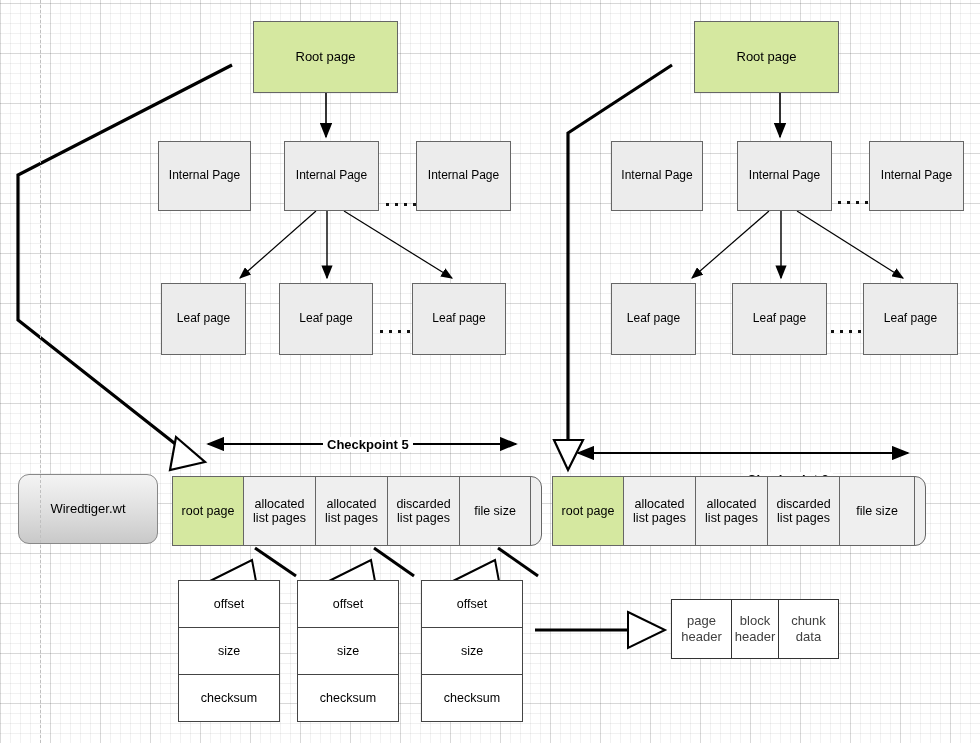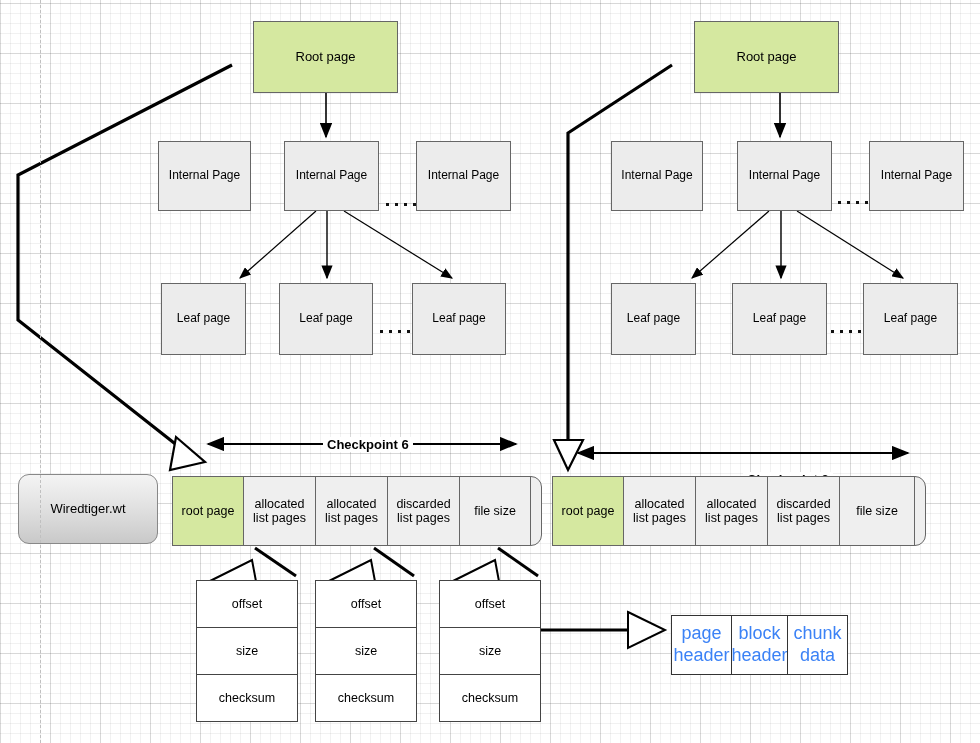--- a/index.html
+++ b/index.html
@@ -71,21 +71,20 @@
     font-size: 12.5px;
     line-height: 1.15;
     color: #000;
     border: 1px solid #666666;
     background: #efefef;
   }
   .cp-cell.green { background: #d5e8a0; }
   .stack {
     position: absolute;
     box-sizing: border-box;
-    margin-left: 18px;
   }
   .stack-cell {
     box-sizing: border-box;
     border: 1px solid #444444;
     background: #ffffff;
     display: flex;
     align-items: center;
     justify-content: center;
     font-size: 12.5px;
     color: #000;
@@ -96,24 +95,23 @@
     box-sizing: border-box;
   }
   .hstack .hcell {
     box-sizing: border-box;
     border: 1px solid #333333;
     background: #ffffff;
     display: flex;
     align-items: center;
     justify-content: center;
     text-align: center;
-    font-size: 18px;
+    font-size: 13px;
     line-height: 1.2;
-    color: #3b82f6;
-    margin-top: 16px;
+    color: #404040;
   }
   .bold-label {
     position: absolute;
     font-size: 12.5px;
     font-weight: bold;
     color: #000;
     text-align: center;
     line-height: 1.25;
   }
   .cp-title {
@@ -249,21 +247,21 @@
   <div class="node tree-box" style="left:863px; top:283px; width:95px; height:72px;">Leaf page</div>
   <div class="ellipsis-dots" style="left:831px; top:330px;">
     <i></i>
       <i></i>
       <i></i>
       <i></i>
   </div>
 
   <div class="node wt-box" style="left:18px; top:474px; width:140px; height:70px;">Wiredtiger.wt</div>
 
-  <div class="cp-title" style="left:323px; top:437px;">Checkpoint 6</div>
+  <div class="cp-title" style="left:323px; top:437px;">Checkpoint 5</div>
 
   <div class="cp-shell" style="left:172px; top:476px; width:370px; height:70px;"></div>
   <div class="cp-cell green" style="left:172px; top:476px; width:72px; height:70px;">root page</div>
   <div class="cp-cell" style="left:243px; top:476px; width:73px; height:70px;">
     <span style="white-space:pre-line;">allocated
 list pages</span>
   </div>
   <div class="cp-cell" style="left:315px; top:476px; width:73px; height:70px;">
     <span style="white-space:pre-line;">allocated
 list pages</span>
@@ -311,21 +309,21 @@
   <div class="stack" style="left:421px; top:580px; width:102px; height:143px;">
     <div class="stack-cell" style="width:102px; height:48px;">offset</div>
     <div class="stack-cell" style="width:102px; height:48px; margin-top:-1px;">size</div>
     <div class="stack-cell" style="width:102px; height:48px; margin-top:-1px;">checksum</div>
   </div>
 
 
   <div class="hstack" style="left:671px; top:599px; width:182px; height:60px;">
     <div class="hcell" style="width:61px; height:60px; white-space:pre-line;">page
 header</div>
-    <div class="hcell" style="width:57px; height:60px; margin-left:-1px; white-space:pre-line;">block
+    <div class="hcell" style="width:48px; height:60px; margin-left:-1px; white-space:pre-line;">block
 header</div>
     <div class="hcell" style="width:61px; height:60px; margin-left:-1px; white-space:pre-line;text-align:center;">chunk
 data</div>
   </div>
 
   <div style="position:absolute; left:40px; top:0; width:0; height:743px;
               border-left:1px dashed #c0c0c0;"></div>
 
 </div>
 

